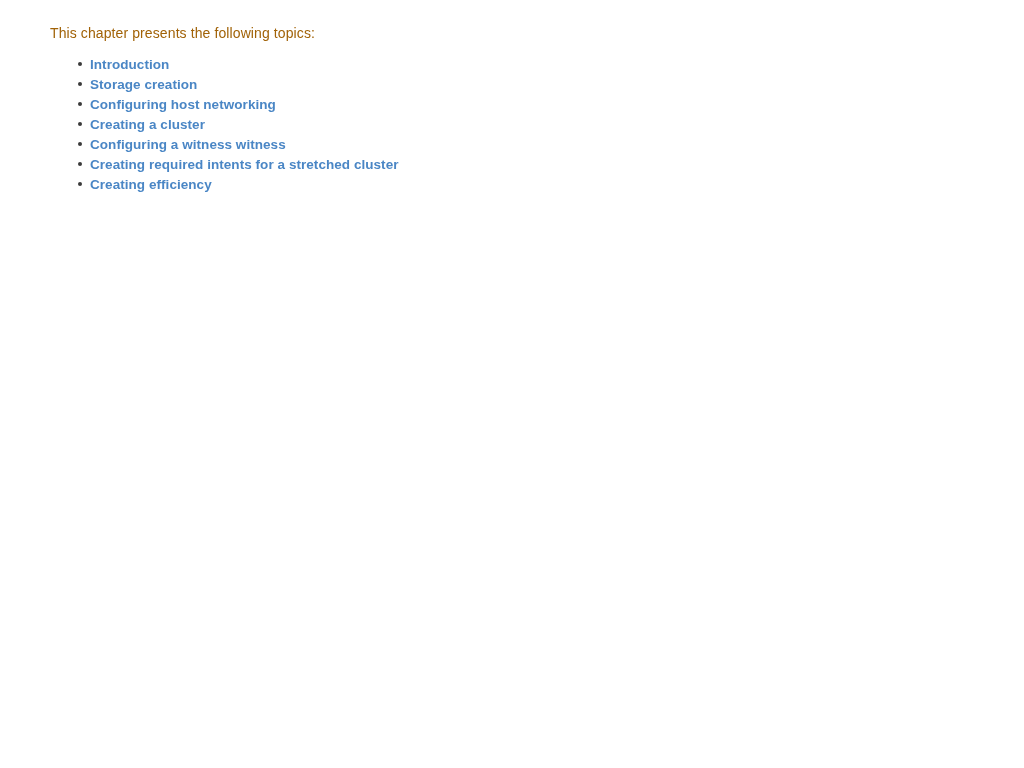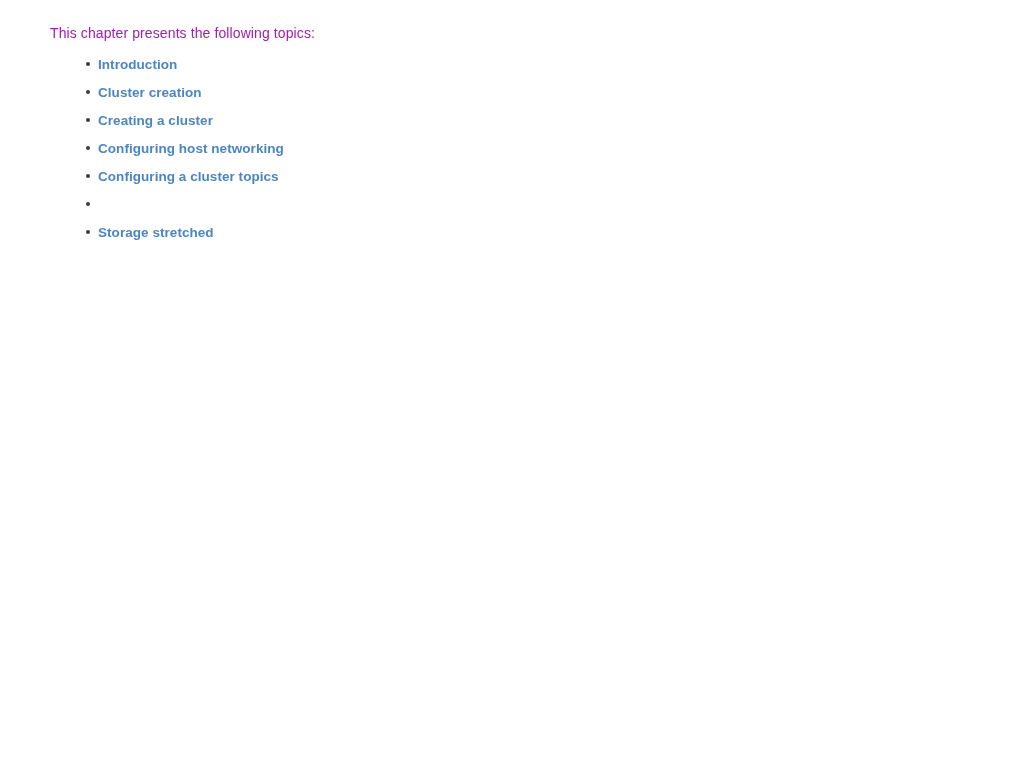--- a/index.html
+++ b/index.html
@@ -26,35 +26,35 @@
   .content {
     position: absolute;
     left: 50px;
     top: 24px;
     width: 920px;
   }
 
   .intro {
     font-size: 14px;
     line-height: 18px;
-    color: #a21caf;
+    color: #a16207;
     font-weight: 400;
     margin: 0 0 12px 0;
     letter-spacing: 0.1px;
   }
 
   ul.topic-list {
     list-style: none;
     margin: 0;
     padding: 0;
   }
 
   ul.topic-list > li {
     position: relative;
-    margin: 8px;
+    margin: 0;
     padding: 0 0 0 40px;
     height: 20px;
     line-height: 20px;
   }
 
   ul.topic-list > li .bullet {
     position: absolute;
     left: 28px;
     top: 8px;
     width: 4px;
@@ -82,37 +82,38 @@
 
     <p class="intro">This chapter presents the following topics:</p>
 
     <ul class="topic-list">
       <li>
         <span class="bullet"></span>
         <a class="topic-link" href="#">Introduction</a>
       </li>
       <li>
         <span class="bullet"></span>
-        <a class="topic-link" href="#">Cluster creation</a>
+        <a class="topic-link" href="#">Storage creation</a>
+      </li>
+      <li>
+        <span class="bullet"></span>
+        <a class="topic-link" href="#">Configuring host networking</a>
       </li>
       <li>
         <span class="bullet"></span>
         <a class="topic-link" href="#">Creating a cluster</a>
       </li>
       <li>
         <span class="bullet"></span>
-        <a class="topic-link" href="#">Configuring host networking</a>
+        <a class="topic-link" href="#">Configuring a witness witness</a>
       </li>
       <li>
         <span class="bullet"></span>
-        <a class="topic-link" href="#">Configuring a cluster topics</a>
+        <a class="topic-link" href="#">Creating required intents for a stretched cluster</a>
       </li>
       <li>
         <span class="bullet"></span>
-      </li>
-      <li>
-        <span class="bullet"></span>
-        <a class="topic-link" href="#">Storage stretched</a>
+        <a class="topic-link" href="#">Creating efficiency</a>
       </li>
     </ul>
 
   </div>
 </div>
 
 </body></html>

